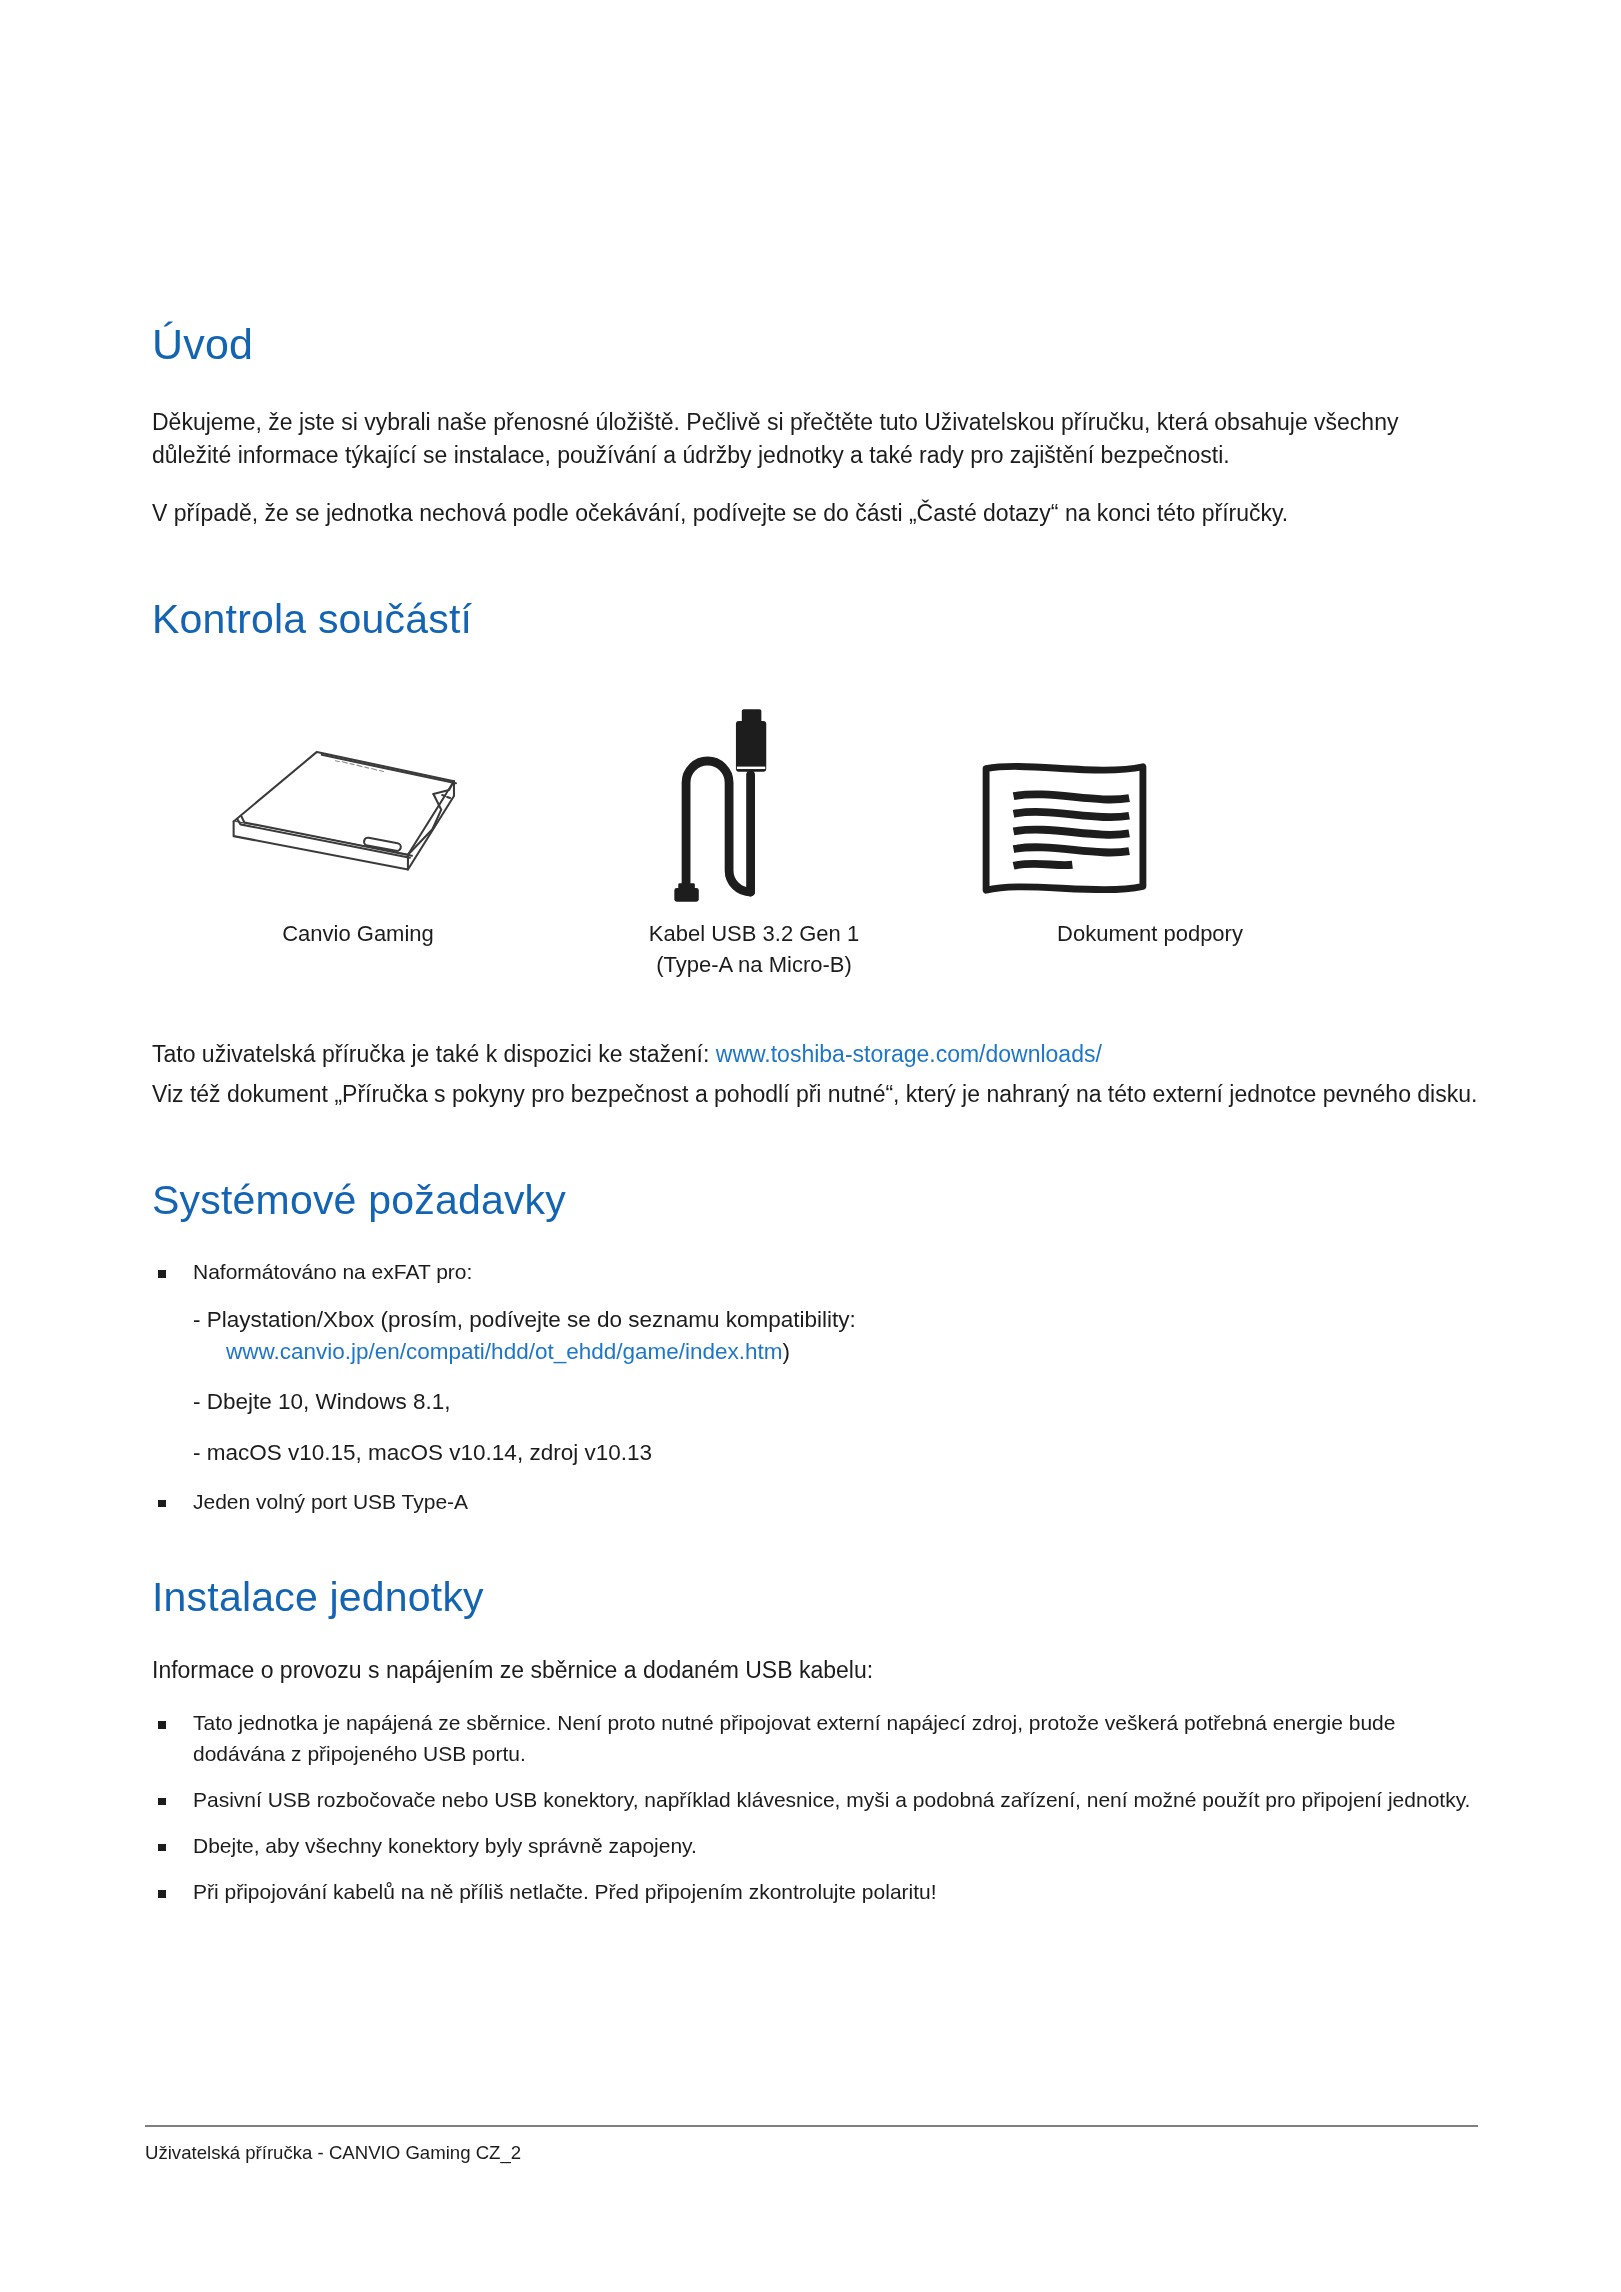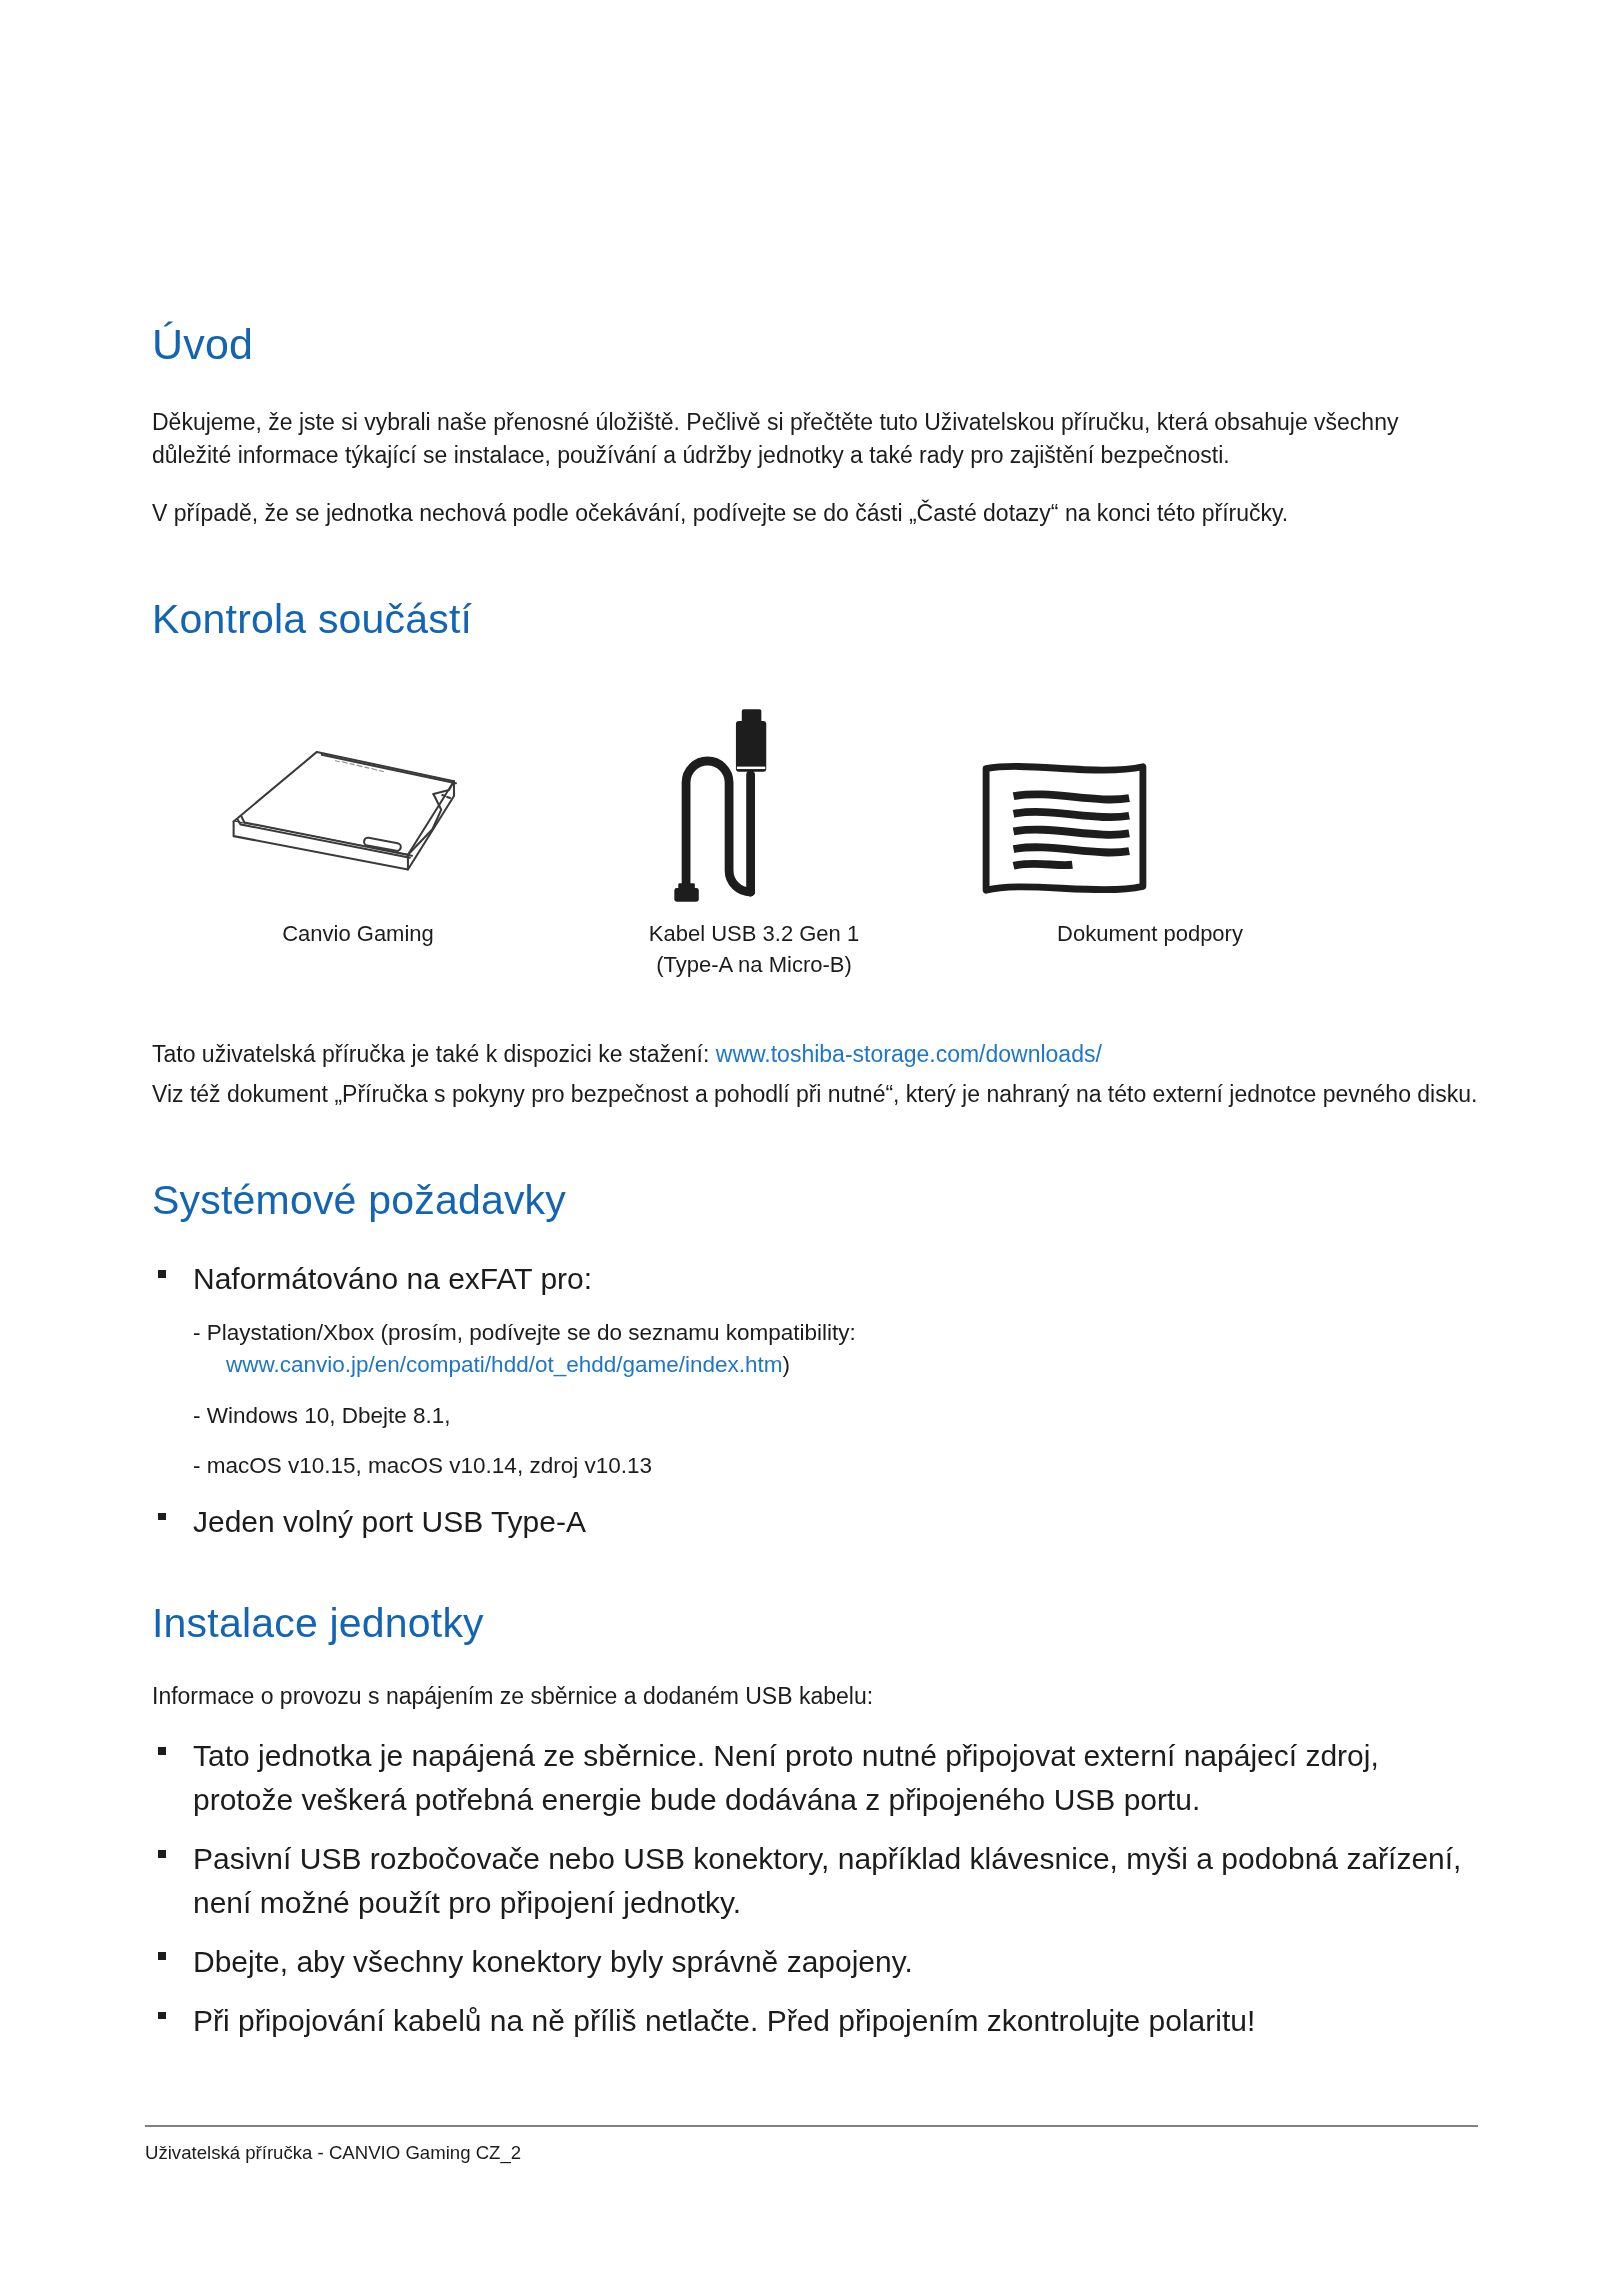--- a/index.html
+++ b/index.html
@@ -107,21 +107,21 @@
 
   
   ul.sqlist {
     list-style: none;
     margin: 0;
     padding: 0;
   }
   ul.sqlist > li {
     position: relative;
     padding-left: 41px;
-    font-size: 30px;
+    font-size: 21px;
     line-height: 1.45;
     margin-bottom: 15.7px;
     color: #1c1c1c;
   }
   ul.sqlist > li::before {
     content: "";
     position: absolute;
     left: 5.9px;
     top: 12.7px;
     width: 7.8px;
@@ -276,21 +276,21 @@
         <span>Naformátováno na exFAT pro:</span>
       </li>
     </ul>
 
     <div class="subitem">
       <span>- Playstation/Xbox (prosím, podívejte se do seznamu kompatibility:</span>
       <span class="indent-url"><a class="link" href="#">www.canvio.jp/en/compati/hdd/ot_ehdd/game/index.htm</a><span>)</span></span>
     </div>
 
     <div class="subitem">
-      <span>- Windows 10, Dbejte 8.1,</span>
+      <span>- Dbejte 10, Windows 8.1,</span>
     </div>
 
     <div class="subitem">
       <span>- macOS v10.15, macOS v10.14, zdroj v10.13</span>
     </div>
 
     <ul class="sqlist">
       <li>
         <span>Jeden volný port USB Type-A</span>
       </li>

